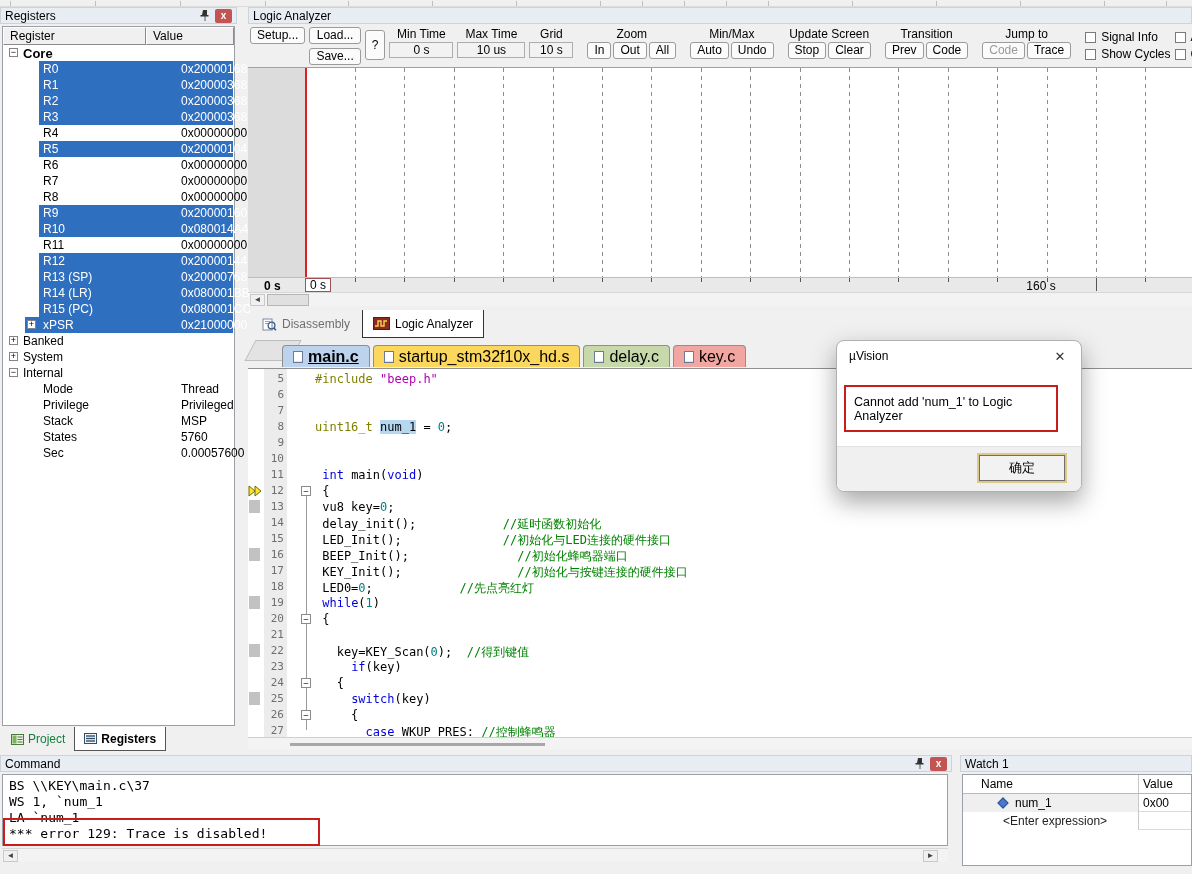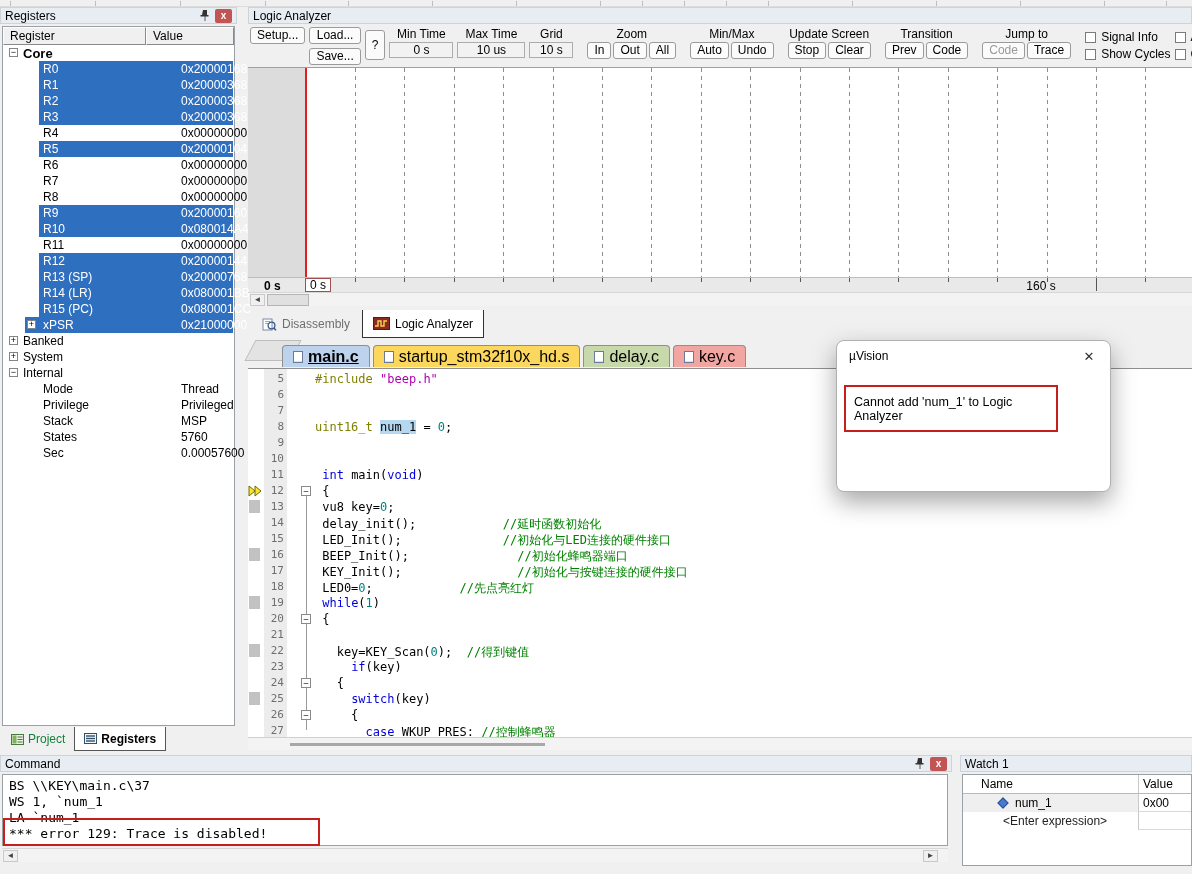--- a/index.html
+++ b/index.html
@@ -96,21 +96,21 @@
   .w-divider { position:absolute; left:175px; top:0; bottom:0; width:1px; background:#c9c9c9; }
   #watch-rows { position:absolute; left:0; top:19px; right:0; }
   .watch-row { position:relative; height:18px; }
   .watch-row.first { background:#efefef; }
   .w-diamond { position:absolute; left:36px; top:5px; width:8px; height:8px; background:#4a7ad0; transform:rotate(45deg); border:1px solid #2d4f94; }
   .w-name { position:absolute; left:52px; top:2px; }
   .watch-row:not(.first) .w-name { left:40px; color:#222; }
   .w-val { position:absolute; left:175px; right:0; top:0; height:100%; border-left:1px solid #c9c9c9; border-bottom:1px solid #d9d9d9; padding:2px 0 0 4px; background:#fff; }
 
   
-  .dialog { position:absolute; left:836px; top:340px; width:275px; height:152px; background:#fff; border:1px solid #b0b0b0; border-radius:8px; box-shadow:0 10px 24px rgba(0,0,0,.35); z-index:50; overflow:hidden; }
+  .dialog { position:absolute; left:836px; top:340px; width:246px; height:152px; background:#fff; border:1px solid #b0b0b0; border-radius:8px; box-shadow:0 10px 24px rgba(0,0,0,.35); z-index:50; overflow:hidden; }
   .dlg-title { height:30px; display:flex; align-items:center; padding:0 12px; font-size:12px; }
   .dlg-title .t { flex:1; }
   .dlg-x { width:18px; height:18px; font-size:13px; color:#333; display:flex; align-items:center; justify-content:center; }
   .dlg-msg-box { position:absolute; left:7px; top:44px; width:214px; height:47px; border:2px solid #c81d1d; display:flex; align-items:center; padding-left:8px; font-size:12.5px; }
   .dlg-footer { position:absolute; left:0; right:0; top:105px; bottom:0; background:#f0f0f0; border-top:1px solid #e2e2e2; }
   .dlg-ok { position:absolute; left:142px; top:8px; width:86px; height:26px; background:#f2f2f2; border:1px solid #6f6f6f; font-size:13px; box-shadow:0 0 0 2px rgba(205,170,50,.55); font-family:"Liberation Sans",sans-serif; }
 
   .topstrip { border-bottom:1px solid #dcdcdc; background:#f0f0f0; }
   .top-tick { position:absolute; top:1px; width:1px; height:5px; background:#bdbdbd; }
 </style>
@@ -637,15 +637,18 @@
   <div class="abs" style="left:0;top:867px;width:1192px;height:7px;background:#f0f0f0;"></div>
 
   <div class="dialog">
     <div class="dlg-title">
       <span class="t">µVision</span>
       <span class="dlg-x">✕</span>
     </div>
     <div class="dlg-msg-box">
       <span>Cannot add 'num_1' to Logic Analyzer</span>
     </div>
+    <div class="dlg-footer">
+      <button class="dlg-ok">确定</button>
+    </div>
   </div>
 
 </div>
 
 </body></html>

